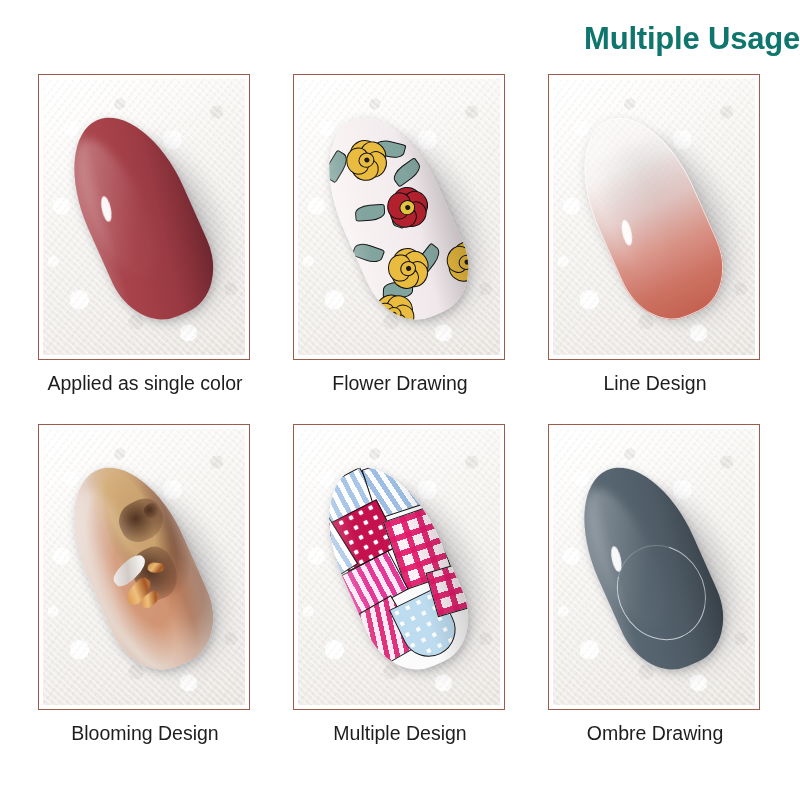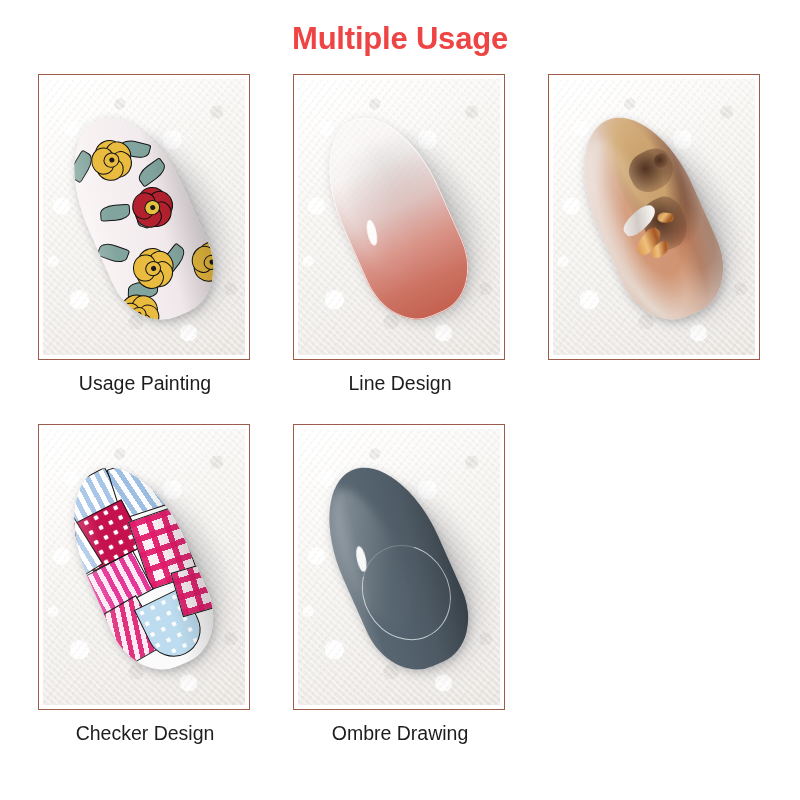--- a/index.html
+++ b/index.html
@@ -18,25 +18,25 @@
 
   .page {
     width: 800px;
     height: 800px;
     position: relative;
     background: #ffffff;
   }
 
   
   .title {
-    text-align: center;
+    text-align: right;
     font-size: 31px;
     font-weight: bold;
     letter-spacing: -0.2px;
-    color: #ef4444;
+    color: #0f766e;
     padding-top: 22px;
     line-height: 1.1;
   }
 
   
   .grid {
     display: grid;
     grid-template-columns: repeat(3, 214px);
     justify-content: center;
     column-gap: 41px;
@@ -332,20 +332,36 @@
 </style>
 </head>
 <body>
 
 <div class="page">
 
   <div class="title">Multiple Usage</div>
 
   <div class="grid">
 
+    <div class="cell">
+      <div class="frame">
+        <div class="photo">
+          <div class="stucco"></div>
+          <div class="cast-shadow"></div>
+          <div class="nail-wrap nail-solid-rose">
+            <div class="nail-base">
+              <div class="nail-sheen"></div>
+              <div class="nail-edge-shade"></div>
+              <div class="nail-gloss"></div>
+            </div>
+          </div>
+        </div>
+      </div>
+      <div class="caption">Applied as single color</div>
+    </div>
 
     <div class="cell">
       <div class="frame">
         <div class="photo">
           <div class="stucco"></div>
           <div class="cast-shadow"></div>
           <div class="nail-wrap nail-flower">
             <div class="nail-base">
 
               <div class="leaf" style="left:4px;  top:28px;  transform:rotate(-35deg);"></div>
@@ -400,21 +416,21 @@
                 <div class="petal" style="transform:rotate(242deg);"></div>
                 <div class="petal" style="transform:rotate(314deg);"></div>
                 <div class="f-center"></div>
               </div>
 
               <div class="nail-edge-shade"></div>
             </div>
           </div>
         </div>
       </div>
-      <div class="caption">Usage Painting</div>
+      <div class="caption">Flower Drawing</div>
     </div>
 
     <div class="cell">
       <div class="frame">
         <div class="photo">
           <div class="stucco"></div>
           <div class="cast-shadow"></div>
           <div class="nail-wrap nail-ombre">
             <div class="nail-base">
               <div class="nail-gloss" style="top:46%;"></div>
@@ -439,20 +455,21 @@
               <div class="foil" style="left:26px; top:120px; width:30px; height:16px; transform:rotate(-26deg);"></div>
               <div class="foil" style="left:38px; top:134px; width:20px; height:12px; transform:rotate(-12deg);"></div>
               <div class="foil" style="left:58px; top:108px; width:16px; height:10px; transform:rotate(30deg);"></div>
               <div class="darkblob" style="left:78px; top:52px;  width:14px; height:14px;"></div>
               <div class="nail-edge-shade"></div>
               <div class="nail-sheen"></div>
             </div>
           </div>
         </div>
       </div>
+      <div class="caption">Blooming Design</div>
     </div>
 
     <div class="cell">
       <div class="frame">
         <div class="photo">
           <div class="stucco"></div>
           <div class="cast-shadow"></div>
           <div class="nail-wrap nail-checker">
             <div class="nail-base">
               <div class="patch p-bluestripe" style="left:8px;  top:2px;   width:54px; height:40px; transform:rotate(-4deg);"></div>
@@ -462,21 +479,21 @@
               <div class="patch p-gingham" style="left:56px; top:62px;  width:50px; height:72px; transform:rotate(5deg);"></div>
               <div class="patch p-pinkstripe" style="left:-4px; top:90px;  width:58px; height:44px; transform:rotate(-4deg);"></div>
               <div class="patch p-pinkstripe-d" style="left:-2px; top:132px; width:42px; height:58px; transform:rotate(-6deg);"></div>
               <div class="patch p-bluedots" style="left:30px; top:142px; width:54px; height:62px; border-radius:0 0 34px 34px; transform:rotate(-2deg);"></div>
               <div class="patch p-gingham" style="left:74px; top:126px; width:34px; height:46px; transform:rotate(8deg);"></div>
               <div class="nail-edge-shade"></div>
             </div>
           </div>
         </div>
       </div>
-      <div class="caption">Checker Design</div>
+      <div class="caption">Multiple Design</div>
     </div>
 
     <div class="cell">
       <div class="frame">
         <div class="photo">
           <div class="stucco"></div>
           <div class="cast-shadow"></div>
           <div class="nail-wrap nail-line">
             <div class="nail-base">
               <div class="thinline"></div>

